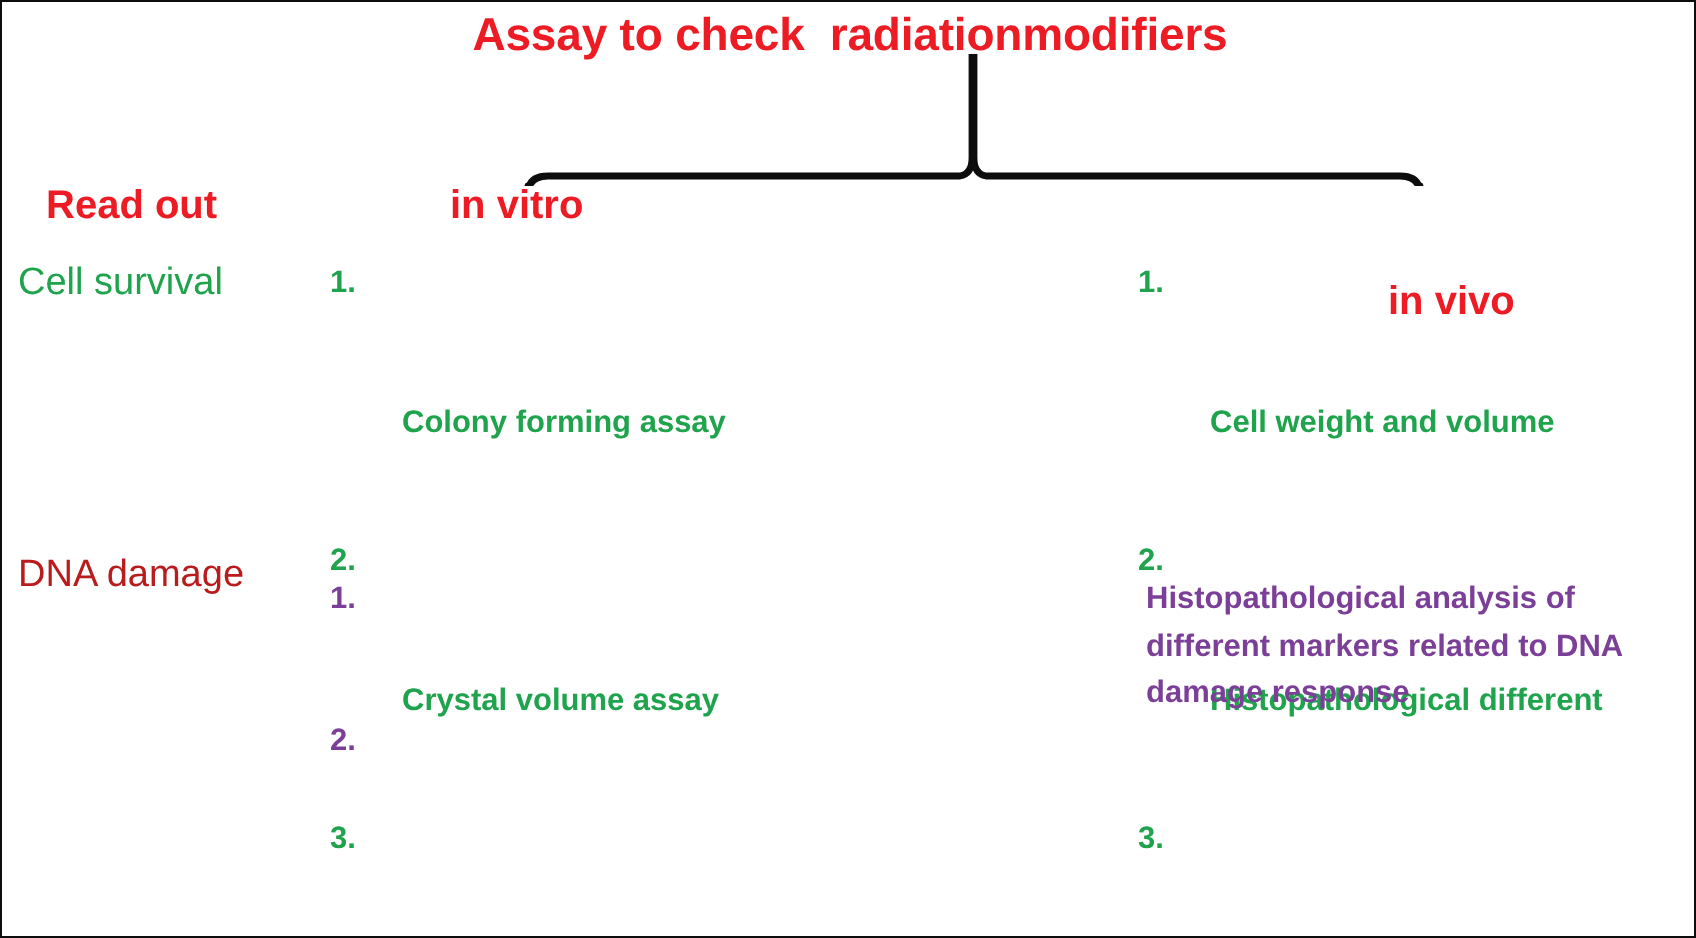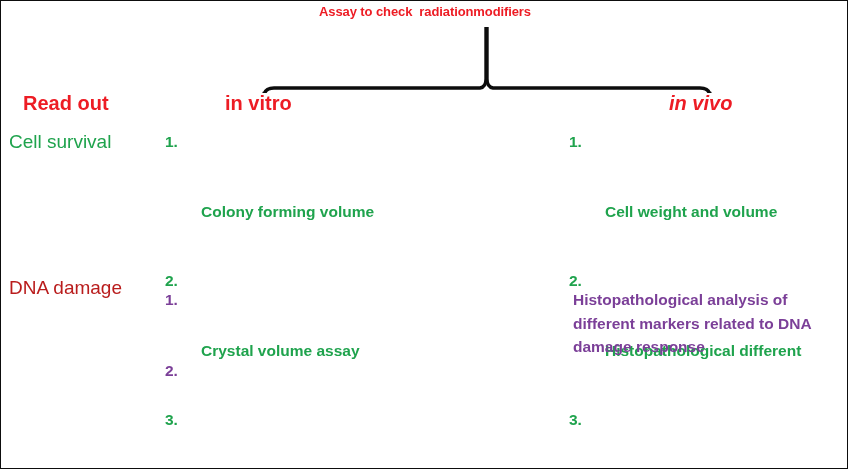--- a/index.html
+++ b/index.html
@@ -21,21 +21,21 @@
     overflow: hidden;
   }
 
   
   .title {
     position: absolute;
     left: 0;
     top: 3px;
     width: 848px;
     text-align: center;
-    font-size: 13px;
+    font-size: 23px;
     font-weight: bold;
     letter-spacing: -0.1px;
     color: #ed1c24;
     white-space: pre;
   }
 
   
   .brace-wrap {
     position: absolute;
     left: 255px;
@@ -57,22 +57,22 @@
     white-space: nowrap;
   }
   .col-head.readout {
     left: 22px;
     font-style: normal;
   }
   .col-head.invitro {
     left: 224px;
   }
   .col-head.invivo {
-    left: 668px;
-    font-style: italic;
+    left: 693px;
+    margin-top: 48px;
   }
 
   
   .row-label {
     position: absolute;
     left: 8px;
     font-size: 19px;
     font-weight: normal;
     white-space: nowrap;
   }
@@ -166,21 +166,21 @@
 
   <div class="col-head readout">Read out</div>
   <div class="col-head invitro">in vitro</div>
   <div class="col-head invivo">in vivo</div>
 
   <div class="row-label cell-survival">Cell survival</div>
 
   <ul class="list vitro-green">
     <li>
       <span class="num">1.</span>
-      <span class="txt">Colony forming volume</span>
+      <span class="txt">Colony forming assay</span>
     </li>
     <li>
       <span class="num">2.</span>
       <span class="txt">Crystal volume assay</span>
     </li>
     <li>
       <span class="num">3.</span>
       
     </li>
 

